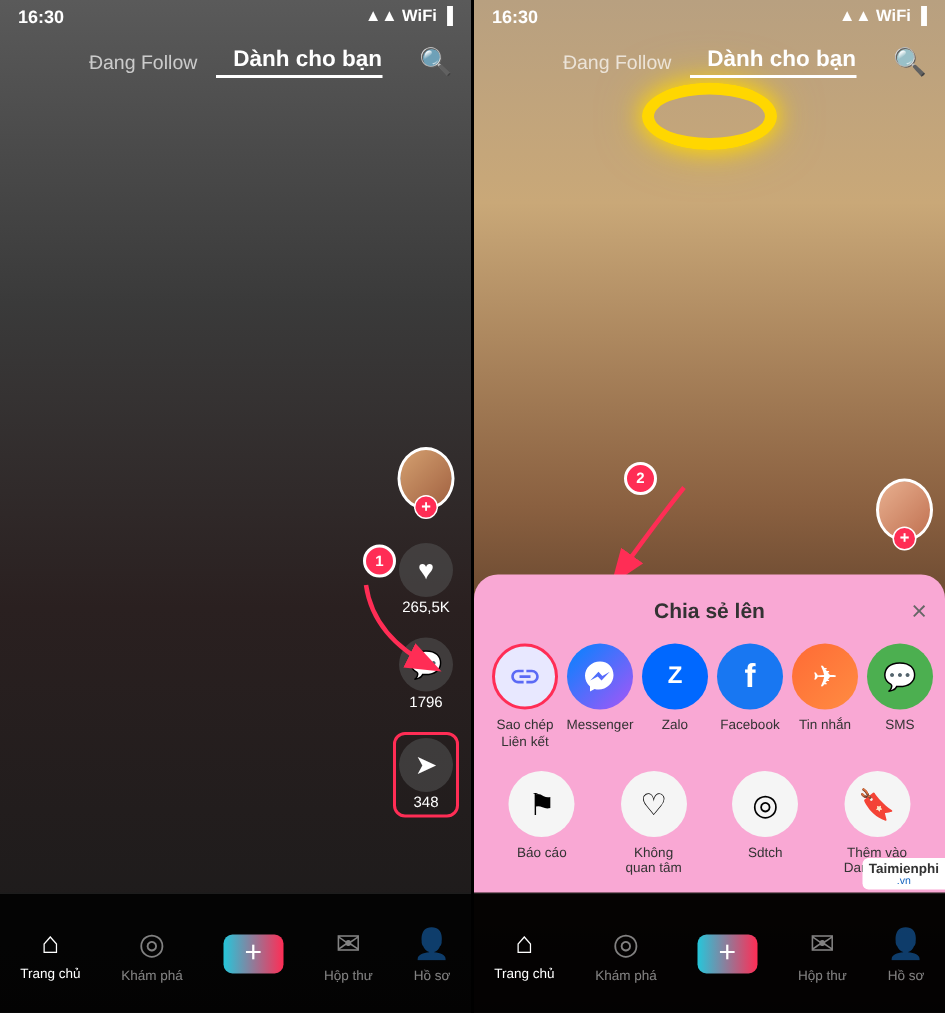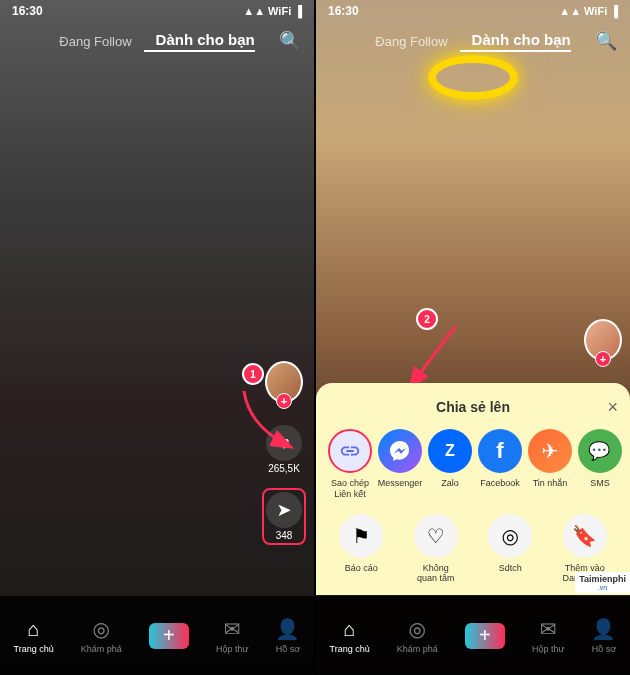--- a/index.html
+++ b/index.html
@@ -227,21 +227,21 @@
       pointer-events: none;
     }
 
     
     
     .share-sheet {
       position: absolute;
       bottom: 80px;
       left: 0;
       right: 0;
-      background: #fef9c3;
+      background: #f9a8d4;
       border-radius: 16px 16px 0 0;
       z-index: 30;
       padding: 16px 12px 12px;
     }
     .share-sheet-header {
       display: flex;
       justify-content: center;
       align-items: center;
       margin-bottom: 14px;
       position: relative;
@@ -384,20 +384,24 @@
 
   <div class="action-buttons">
     <div style="position:relative; margin-bottom:8px;">
       <div class="avatar-wrap" style="background: linear-gradient(135deg, #d4a070, #a06040); width:38px; height:42px; border-radius:50%;">
       </div>
       <div class="avatar-plus">+</div>
     </div>
     <div class="action-btn">
       <div class="action-icon">♥</div>
       <span class="action-count">265,5K</span>
+    </div>
+    <div class="action-btn">
+      <div class="action-icon">💬</div>
+      <span class="action-count">1796</span>
     </div>
     <div class="action-btn share-highlight">
       <div class="action-icon">➤</div>
       <span class="action-count">348</span>
     </div>
   </div>
 
   <div style="position:absolute; right: 50px; bottom: 290px; z-index:25;">
     <div class="badge-circle">
       <span>1</span>

